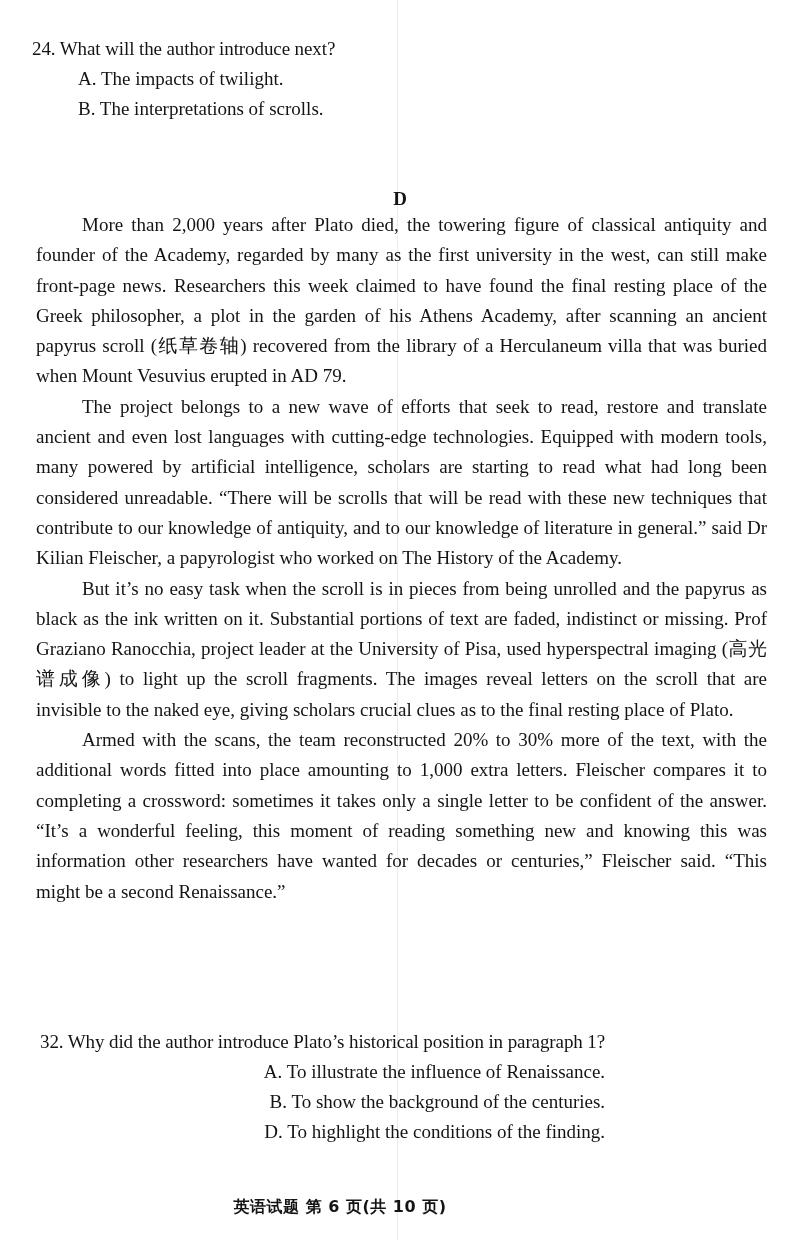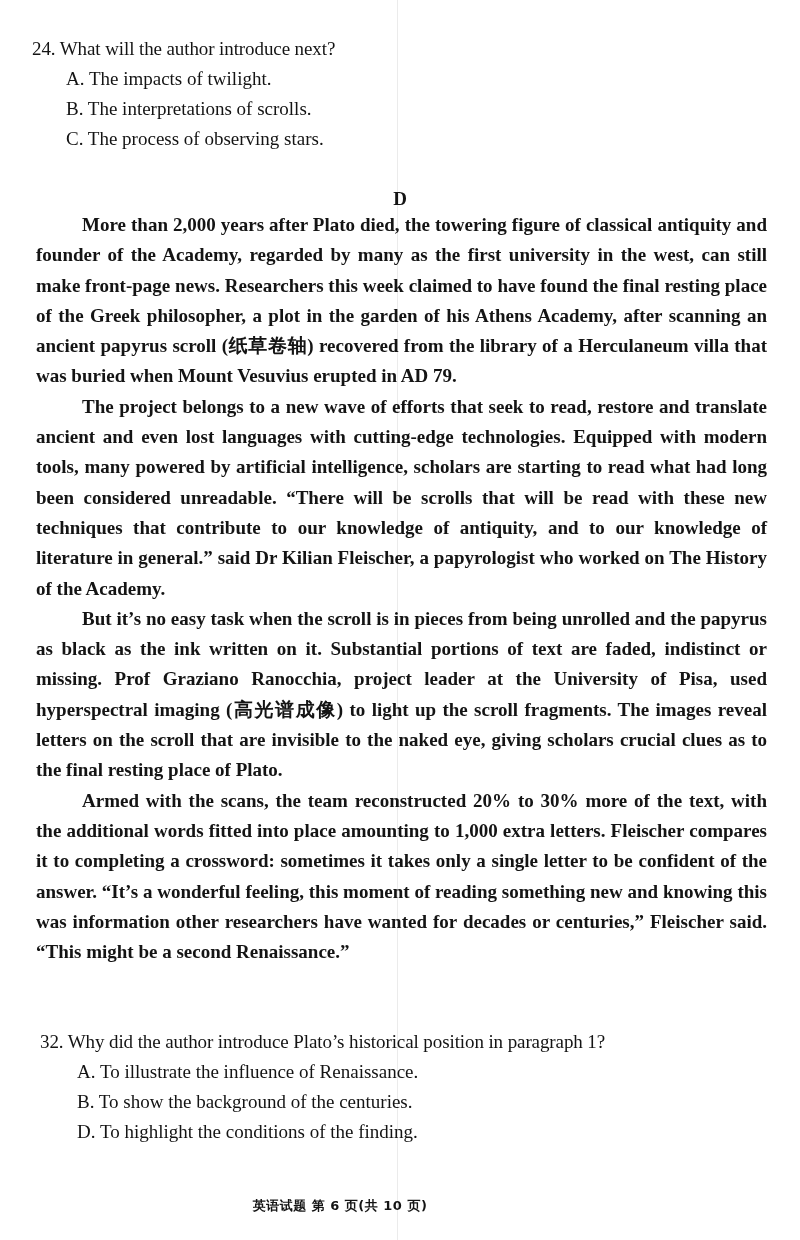--- a/index.html
+++ b/index.html
@@ -8,49 +8,48 @@
     font-family: "Liberation Serif", "DejaVu Serif", serif;
     color: #141414;
     font-size: 19px;
   }
   .fold {
     position: absolute; left: 397px; top: 0; width: 1px; height: 1240px;
     background: rgba(0,0,0,0.08);
   }
   .q { position: absolute; left: 32px; }
   .q .stem { white-space: nowrap; letter-spacing: -0.1px; }
-  .q .opt { margin-left: 34px; white-space: nowrap; line-height: 30px; }
+  .q .opt { margin-left: 46px; white-space: nowrap; line-height: 30px; }
   #q31 { top: 34px; line-height: 30px; }
-  #q32 { top: 1027px; left: 40px; line-height: 30px; }
+  #q32 { top: 1027px; left: 40px; line-height: 30px; text-align: right; }
   #q32 .opt { margin-left: 37px; }
   .section-title {
     position: absolute; top: 188px; left: 0; width: 800px; text-align: center;
     font-weight: bold; font-size: 19px;
   }
   .passage {
     position: absolute; left: 36px; top: 210px; width: 731px;
     line-height: 30.3px; text-align: justify;
   }
-  .passage p { margin: 0; text-indent: 46px; font-weight: bold; }
+  .passage p { margin: 0; text-indent: 46px; }
   .footer {
     position: absolute; top: 1197px; left: 0; width: 680px; text-align: center;
-    font-family: "DejaVu Sans", sans-serif; font-weight: bold; font-size: 13px;
+    font-family: "DejaVu Sans", sans-serif; font-weight: bold; font-size: 16px;
     letter-spacing: 0.5px;
   }
 </style>
 </head>
 <body>
 
 <div class="fold"></div>
 
 <div class="q" id="q31">
   <div class="stem">24. What will the author introduce next?</div>
   <div class="opt">A. The impacts of twilight.</div>
   <div class="opt">B. The interpretations of scrolls.</div>
-  <div class="opt">C. The process of observing stars.</div>
 </div>
 
 <div class="section-title">D</div>
 
 <div class="passage">
   <p>More than 2,000 years after Plato died, the towering figure of classical antiquity and founder of the Academy, regarded by many as the first university in the west, can still make front-page news. Researchers this week claimed to have found the final resting place of the Greek philosopher, a plot in the garden of his Athens Academy, after scanning an ancient papyrus scroll (纸草卷轴) recovered from the library of a Herculaneum villa that was buried when Mount Vesuvius erupted in AD 79.</p>
   <p>The project belongs to a new wave of efforts that seek to read, restore and translate ancient and even lost languages with cutting-edge technologies. Equipped with modern tools, many powered by artificial intelligence, scholars are starting to read what had long been considered unreadable. “There will be scrolls that will be read with these new techniques that contribute to our knowledge of antiquity, and to our knowledge of literature in general.” said Dr Kilian Fleischer, a papyrologist who worked on The History of the Academy.</p>
   <p>But it’s no easy task when the scroll is in pieces from being unrolled and the papyrus as black as the ink written on it. Substantial portions of text are faded, indistinct or missing. Prof Graziano Ranocchia, project leader at the University of Pisa, used hyperspectral imaging (高光谱成像) to light up the scroll fragments. The images reveal letters on the scroll that are invisible to the naked eye, giving scholars crucial clues as to the final resting place of Plato.</p>
   <p>Armed with the scans, the team reconstructed 20% to 30% more of the text, with the additional words fitted into place amounting to 1,000 extra letters. Fleischer compares it to completing a crossword: sometimes it takes only a single letter to be confident of the answer. “It’s a wonderful feeling, this moment of reading something new and knowing this was information other researchers have wanted for decades or centuries,” Fleischer said. “This might be a second Renaissance.”</p>
 </div>

